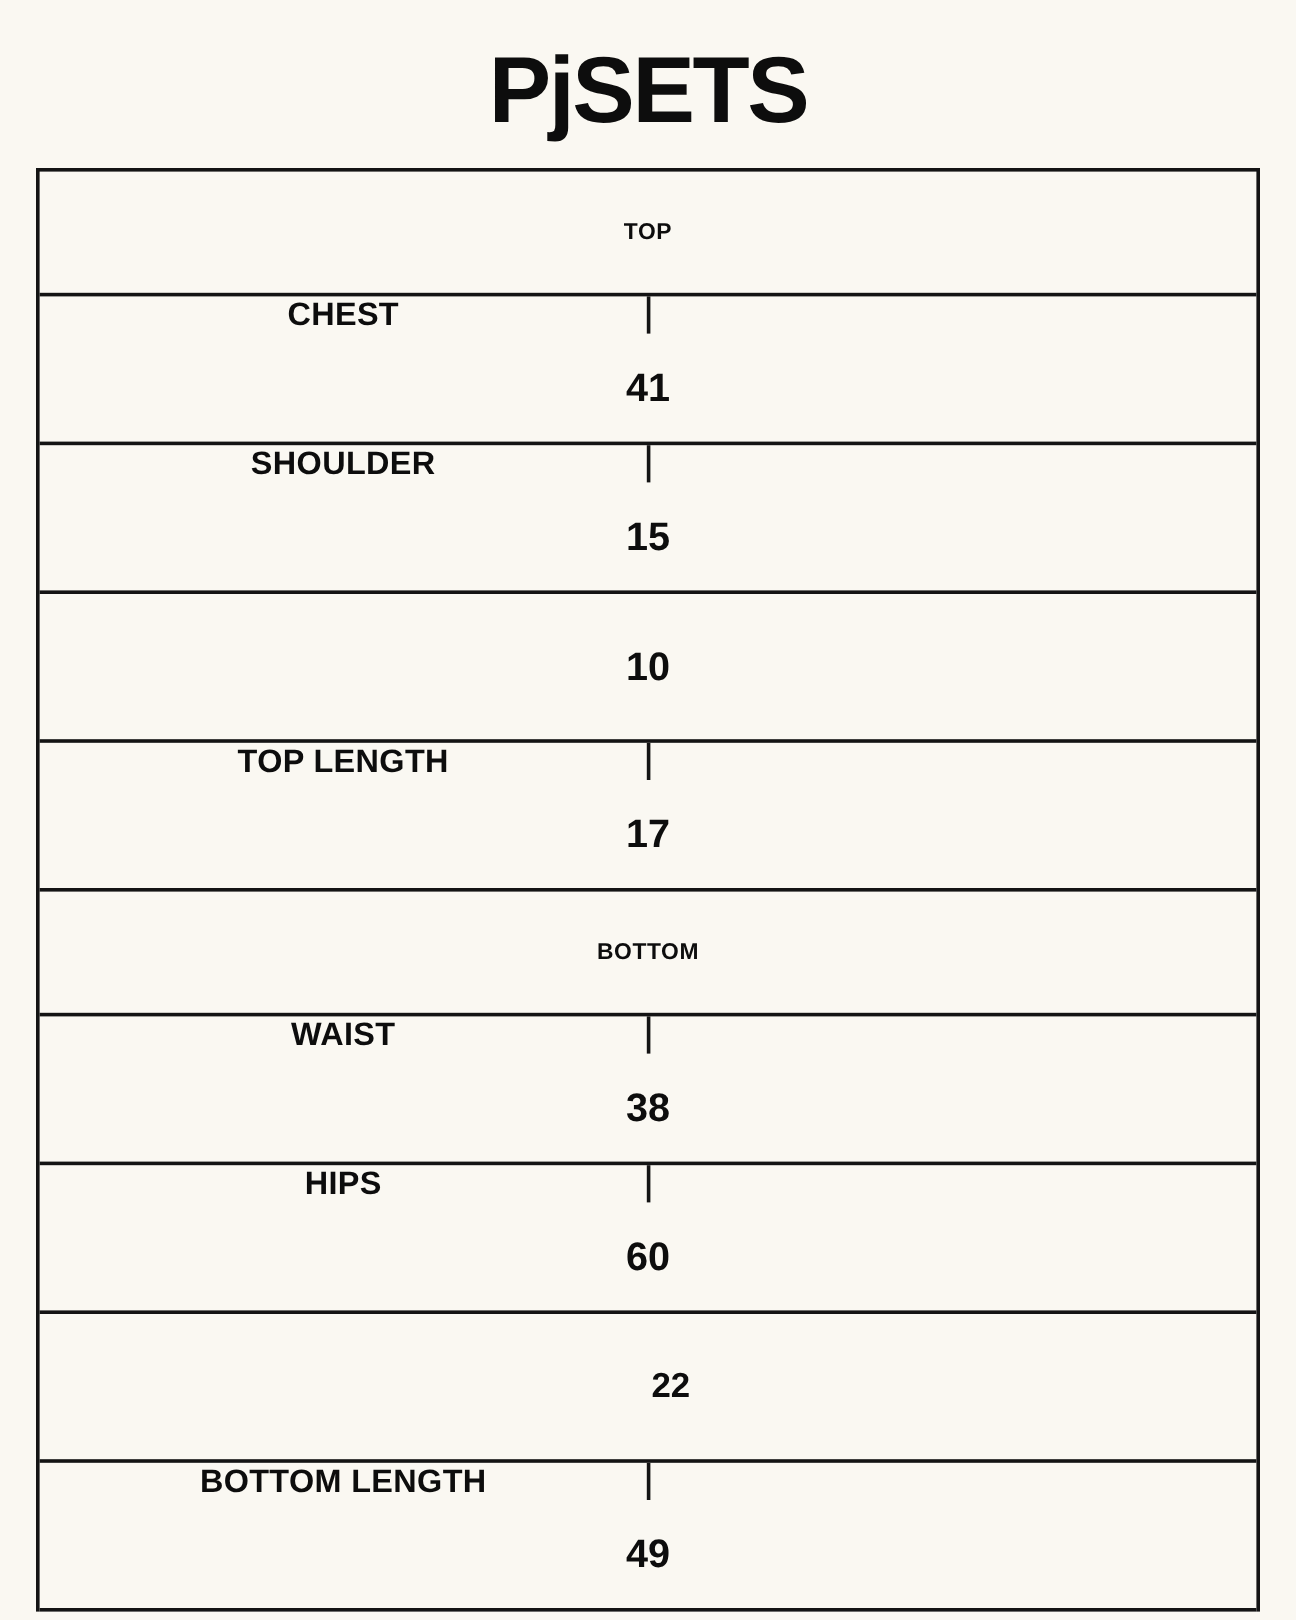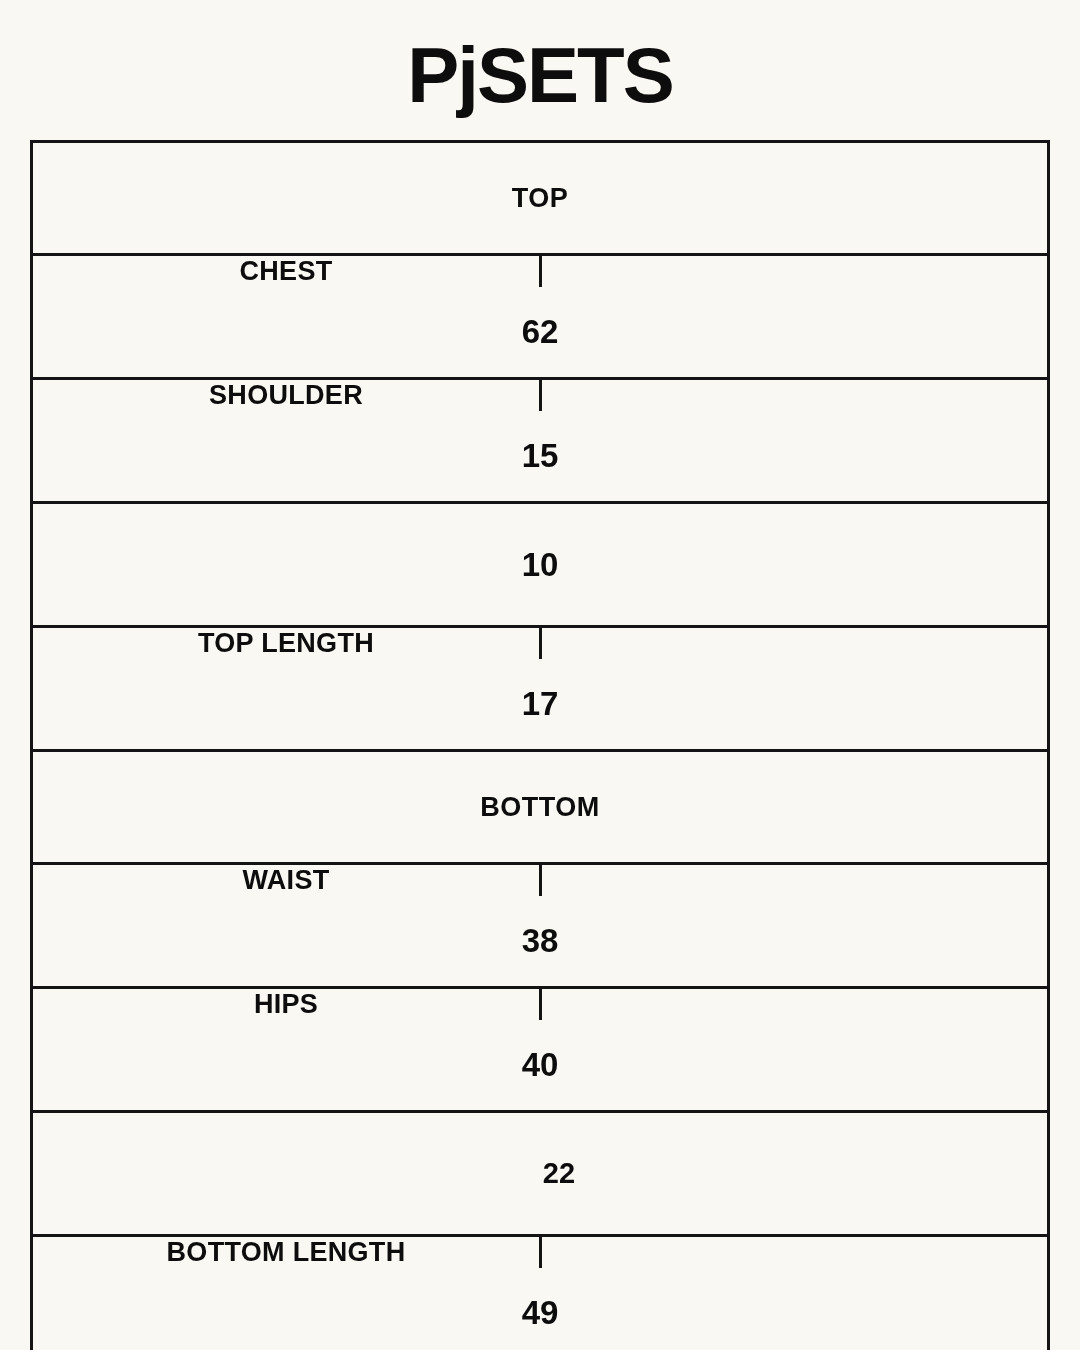--- a/index.html
+++ b/index.html
@@ -35,21 +35,21 @@
     margin: 0 30px;
     border: 3px solid #141414;
     border-bottom: none;
     box-sizing: border-box;
   }
   .section-row {
     display: block;
     border-bottom: 3px solid #141414;
     text-align: center;
     font-weight: bold;
-    font-size: 27px;
+    font-size: 19px;
     letter-spacing: 0.5px;
     padding: 40px 0 39px 0;
     color: #0d0d0d;
   }
   .row {
     display: flex;
     border-bottom: 3px solid #141414;
     min-height: 121px;
     flex-direction: column;
   }
@@ -86,21 +86,21 @@
 <div class="page">
 
   <div class="title">PjSETS</div>
 
   <div class="table">
 
     <div class="section-row">TOP</div>
 
     <div class="row">
       <div class="cell-label">CHEST</div>
-      <div class="cell-value">62</div>
+      <div class="cell-value">41</div>
     </div>
 
     <div class="row">
       <div class="cell-label">SHOULDER</div>
       <div class="cell-value">15</div>
     </div>
 
     <div class="row">
       <div class="cell-value">10</div>
     </div>
@@ -112,21 +112,21 @@
 
     <div class="section-row">BOTTOM</div>
 
     <div class="row">
       <div class="cell-label">WAIST</div>
       <div class="cell-value">38</div>
     </div>
 
     <div class="row">
       <div class="cell-label">HIPS</div>
-      <div class="cell-value">40</div>
+      <div class="cell-value">60</div>
     </div>
 
     <div class="row">
       <div class="cell-value small">22</div>
     </div>
 
     <div class="row">
       <div class="cell-label">BOTTOM LENGTH</div>
       <div class="cell-value">49</div>
     </div>

